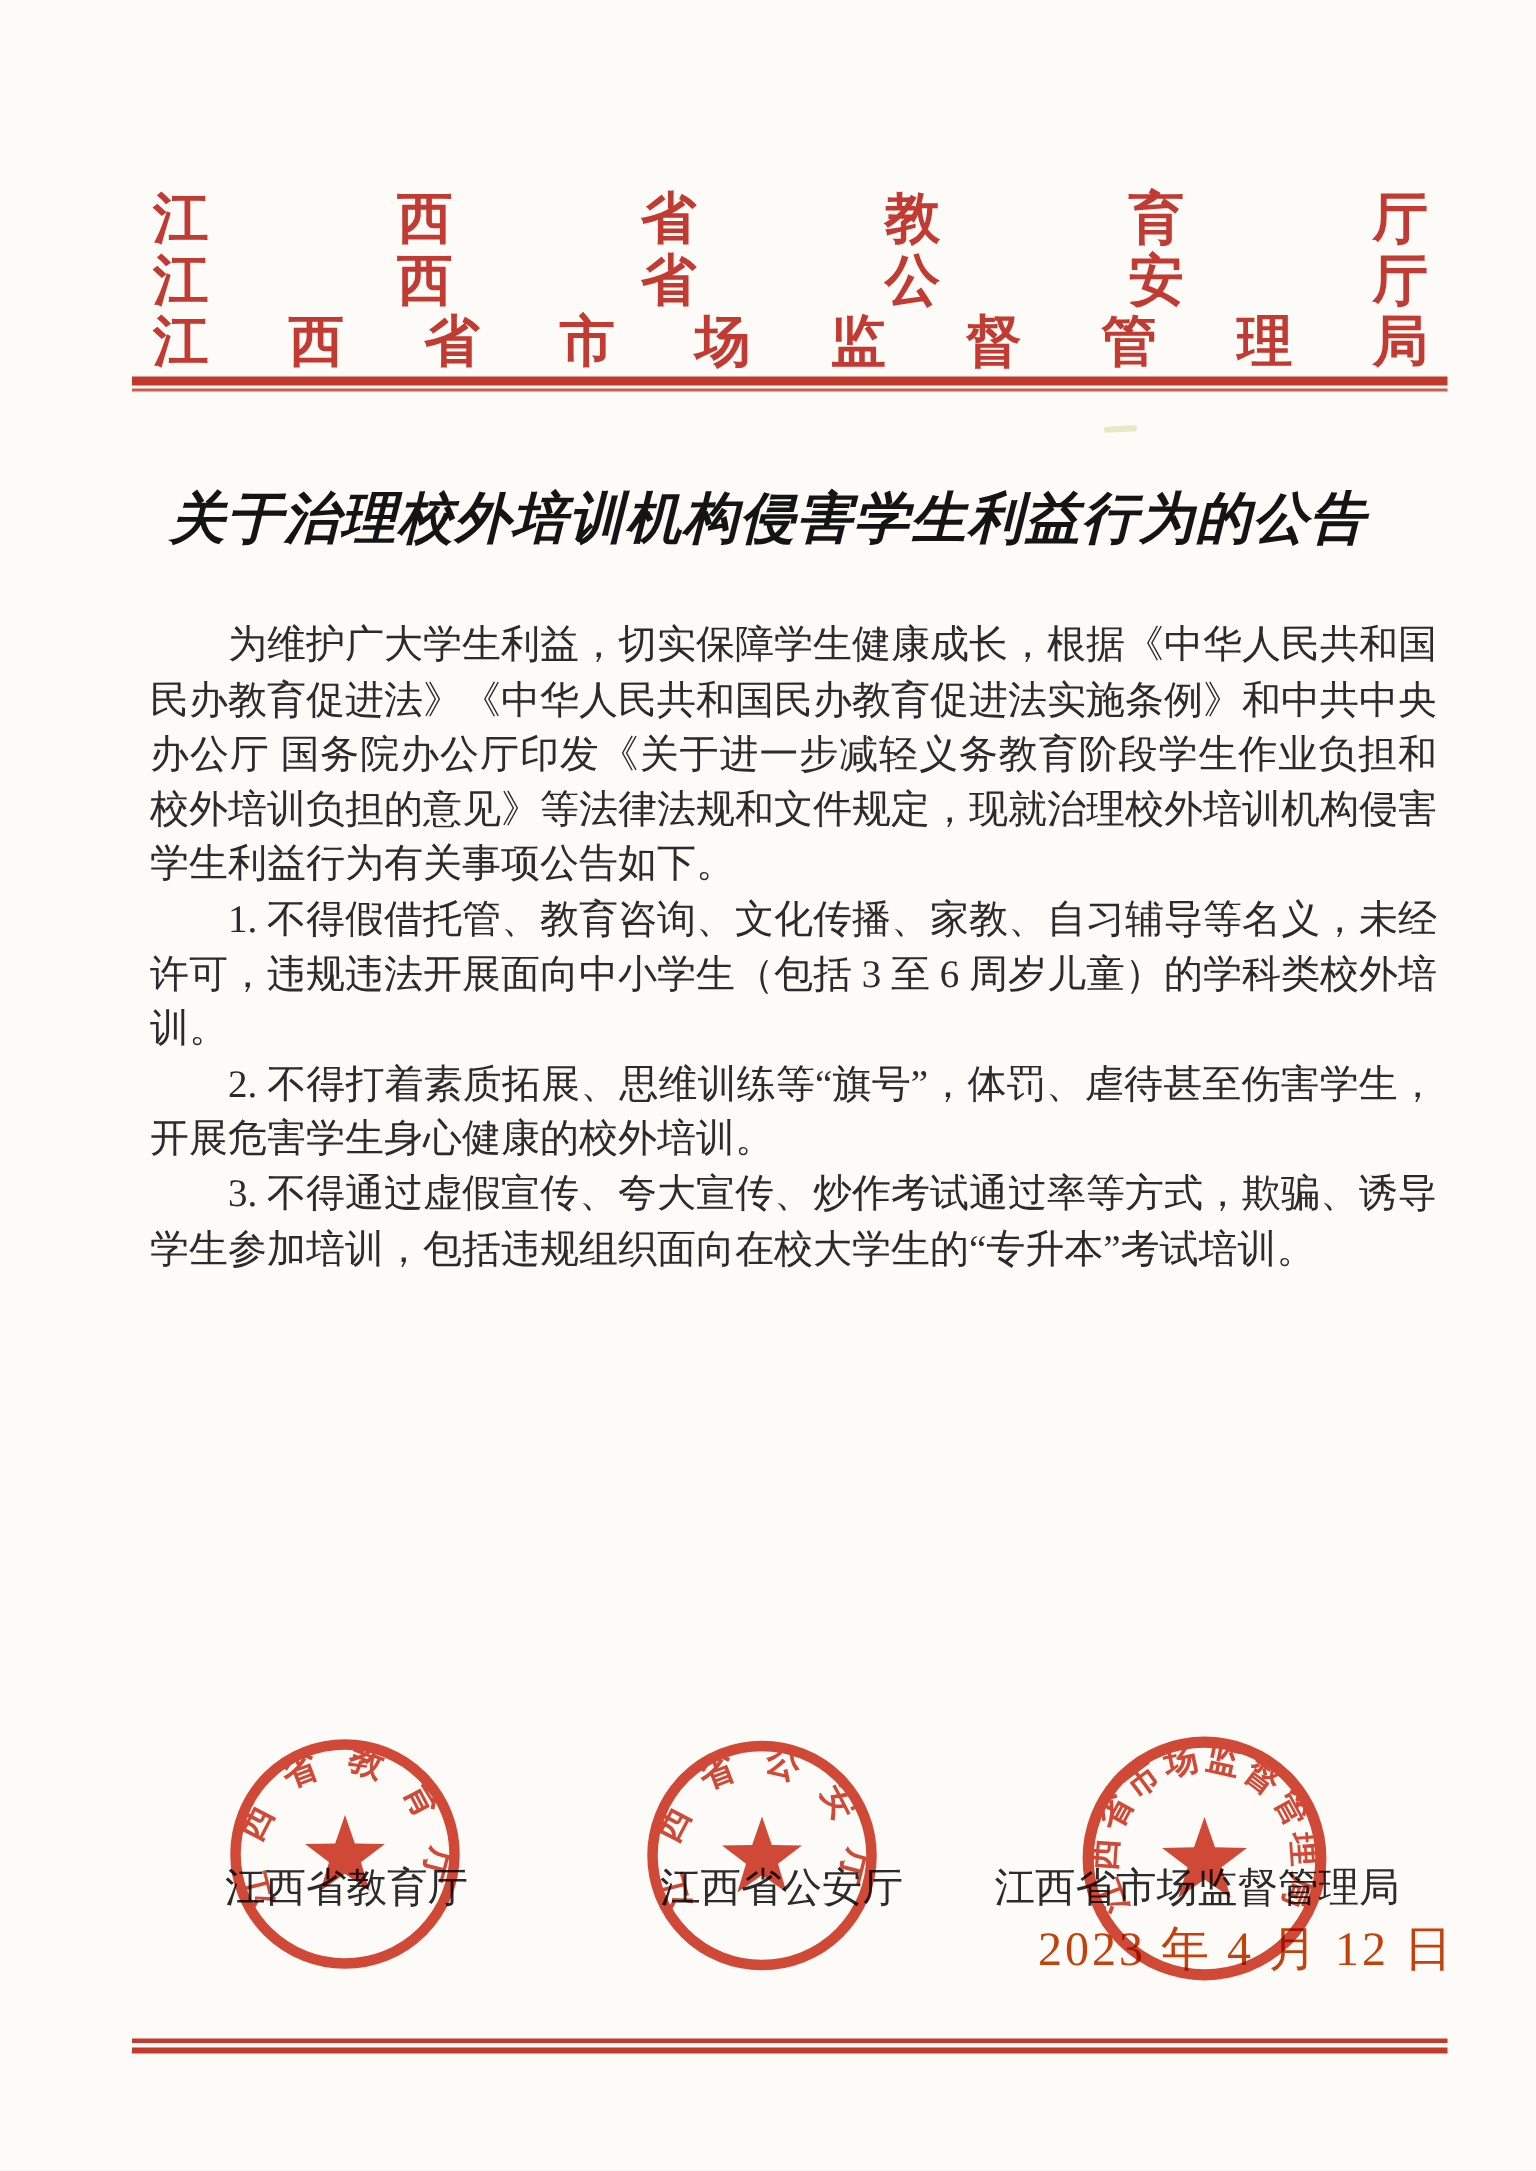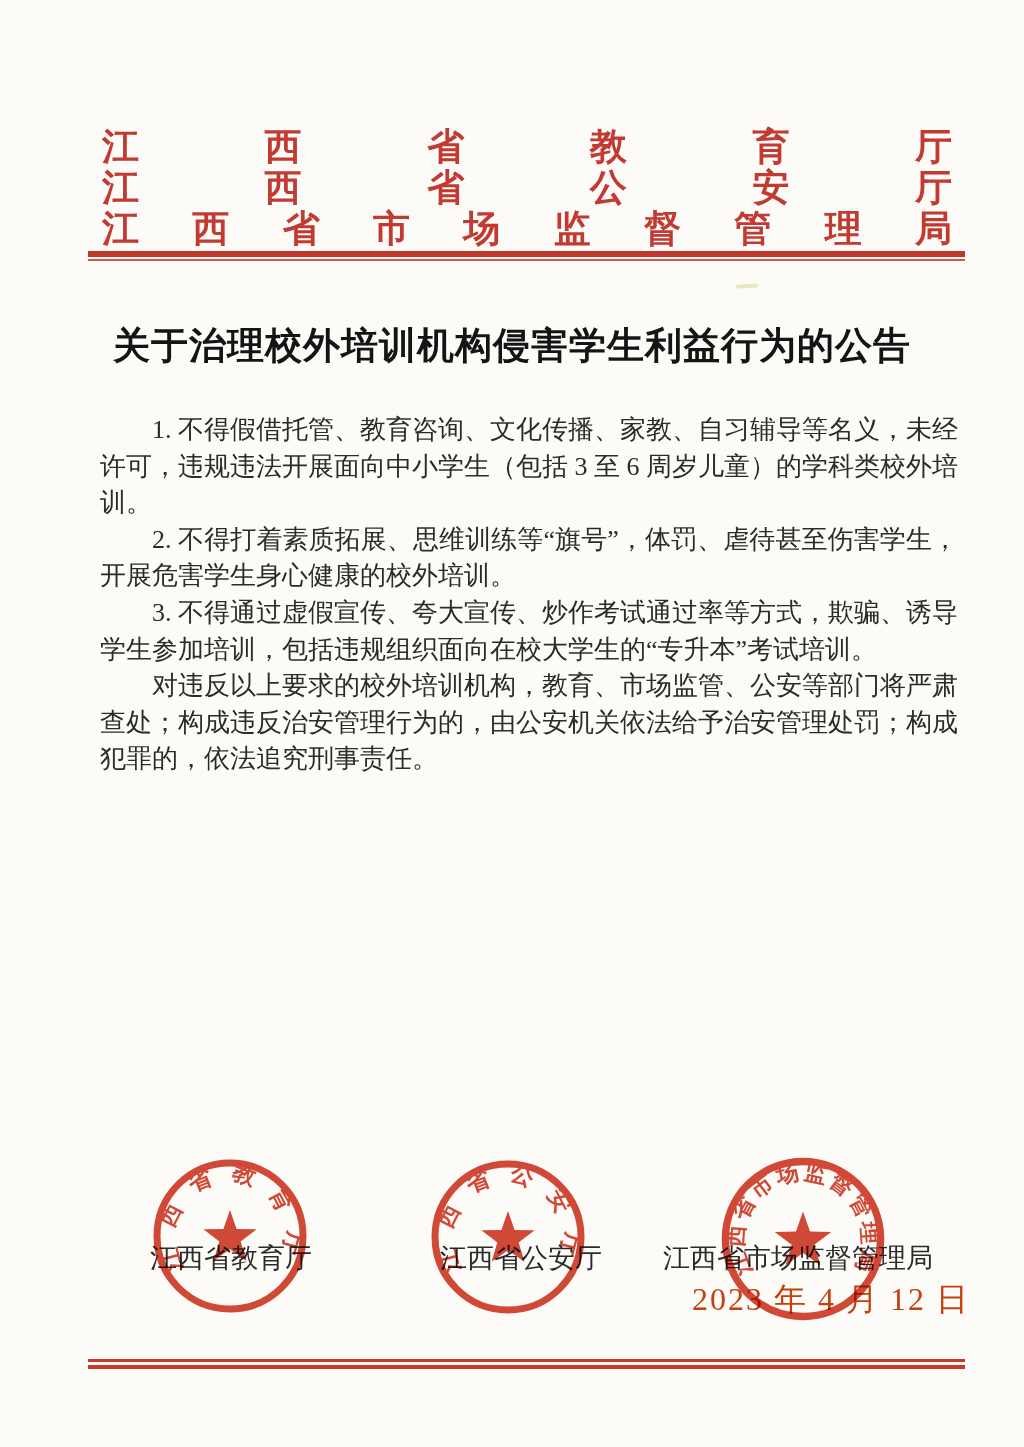--- a/index.html
+++ b/index.html
@@ -31,20 +31,21 @@
     position:absolute;left:736px;top:284px;width:22px;height:4px;
     background:#e6e9c2;border-radius:2px;transform:rotate(-3deg);
   }
   
   .doc-title{
     position:absolute;left:60px;top:322px;width:904px;
     margin:0;text-align:center;
     font-size:37px;line-height:48px;font-weight:700;
     color:#141414;letter-spacing:1px;
     font-family:"Liberation Sans","DejaVu Sans",sans-serif;
+    font-style:italic;
   }
   
   .doc-body{
     position:absolute;left:100px;top:412px;width:858px;
     font-size:26px;line-height:36.6px;
     text-align:justify;
     color:#2b2b2b;
   }
   .doc-body p{margin:0;text-indent:2em;}
   
@@ -123,24 +124,24 @@
     <div class="rule-thick"></div>
     <div class="rule-gap"></div>
     <div class="rule-thin"></div>
   </div>
 
   <div class="scan-artifact"></div>
 
   <h1 class="doc-title">关于治理校外培训机构侵害学生利益行为的公告</h1>
 
   <div class="doc-body">
+    <p>为维护广大学生利益，切实保障学生健康成长，根据《中华人民共和国民办教育促进法》《中华人民共和国民办教育促进法实施条例》和中共中央办公厅 国务院办公厅印发《关于进一步减轻义务教育阶段学生作业负担和校外培训负担的意见》等法律法规和文件规定，现就治理校外培训机构侵害学生利益行为有关事项公告如下。</p>
     <p>1. 不得假借托管、教育咨询、文化传播、家教、自习辅导等名义，未经许可，违规违法开展面向中小学生（包括 3 至 6 周岁儿童）的学科类校外培训。</p>
     <p>2. 不得打着素质拓展、思维训练等“旗号”，体罚、虐待甚至伤害学生，开展危害学生身心健康的校外培训。</p>
     <p>3. 不得通过虚假宣传、夸大宣传、炒作考试通过率等方式，欺骗、诱导学生参加培训，包括违规组织面向在校大学生的“专升本”考试培训。</p>
-    <p>对违反以上要求的校外培训机构，教育、市场监管、公安等部门将严肃查处；构成违反治安管理行为的，由公安机关依法给予治安管理处罚；构成犯罪的，依法追究刑事责任。</p>
   </div>
 
   <div class="org-name org-1">江西省教育厅</div>
   <div class="org-name org-2">江西省公安厅</div>
   <div class="org-name org-3">江西省市场监督管理局</div>
   <div class="sign-date">2023 年 4 月 12 日</div>
 
   <svg class="seal seal-1" viewBox="-80 -80 160 160">
     <circle class="ring" cx="0" cy="0" r="73"></circle>
     <path id="sealArc1" d="M -42.1 35.4 A 55 55 0 1 1 42.1 35.4" fill="none"></path>

